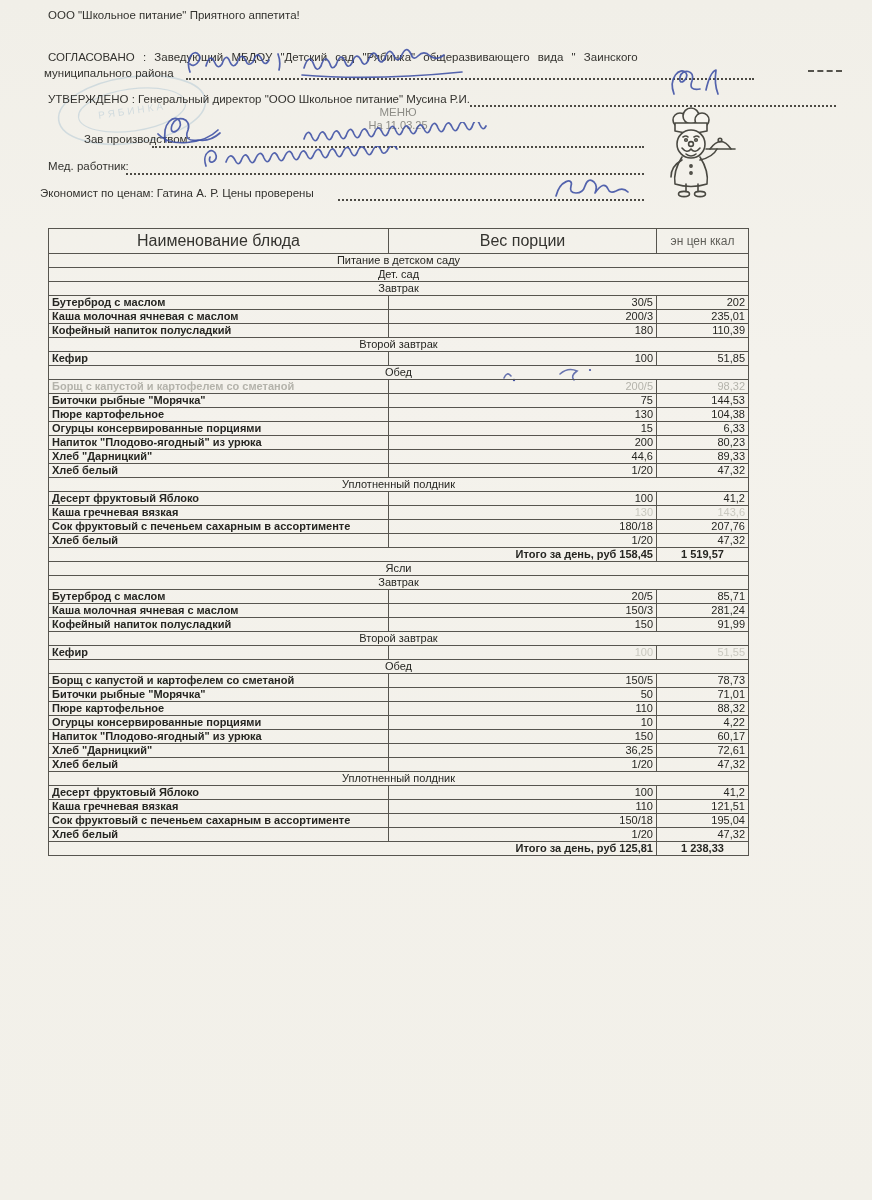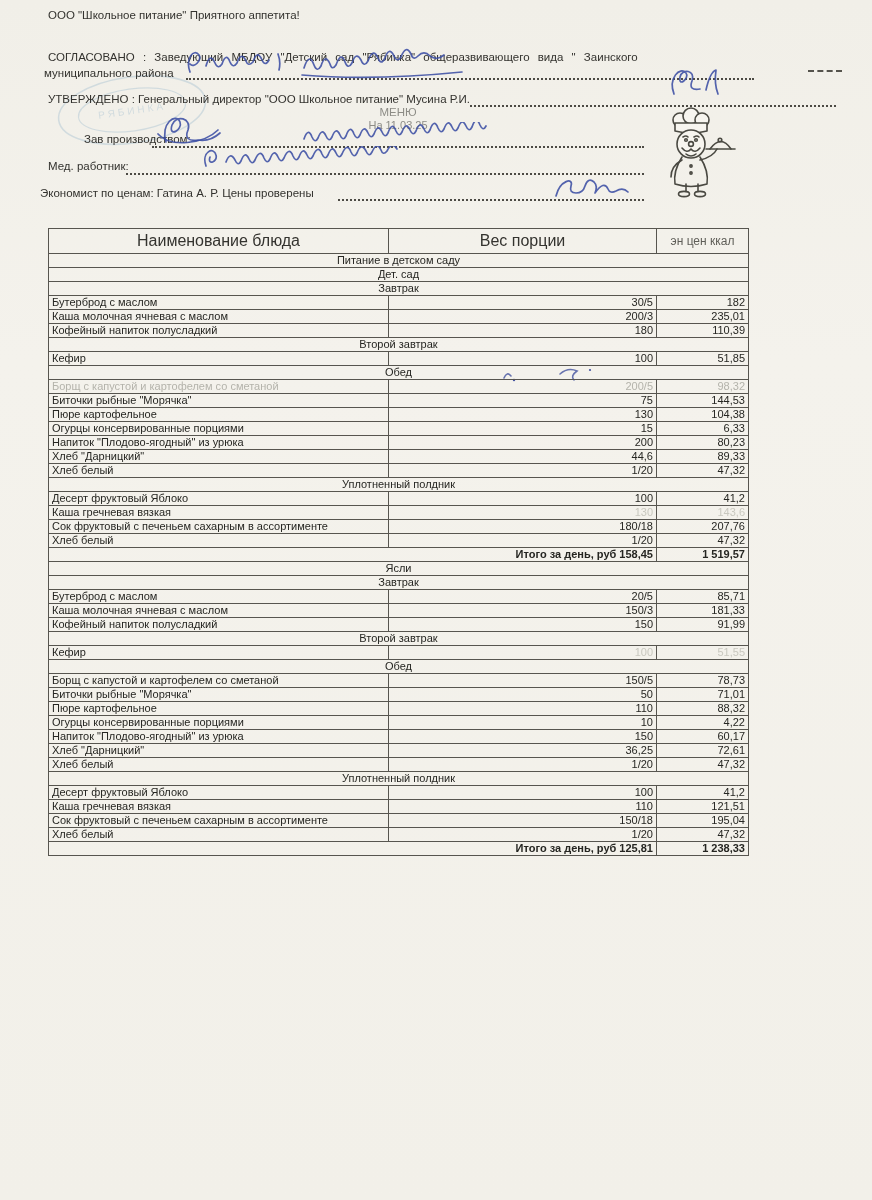--- a/index.html
+++ b/index.html
@@ -14,26 +14,26 @@
   .dotleader { position:absolute; height:0; border-bottom:2px dotted #4c4a44; }
   .dashmark { position:absolute; height:0; border-bottom:2px dashed #55534c; }
 
   table.menu { position:absolute; left:48px; top:228px; width:700px;
                border-collapse:collapse; font-size:11px; color:#262622; table-layout:fixed; }
   table.menu th, table.menu td { border:1px solid #57554f; overflow:hidden; }
   table.menu col.c1 { width:340px; } table.menu col.c2 { width:268px; } table.menu col.c3 { width:92px; }
   table.menu thead th { height:25px; font-weight:normal; text-align:center; font-size:16px; color:#34332f; }
   table.menu thead th.kcal-h { font-size:12px; color:#5f5e58; }
   table.menu tbody td { height:14px; line-height:13px; padding:0 3px; }
-  td.name  { text-align:left;  padding-left:4px; }
+  td.name  { text-align:left;  padding-left:4px;font-weight:bold; }
   td.weight{ text-align:right; padding-right:9px; }
   td.kcal  { text-align:right; padding-right:5px; }
   td.section-cell { text-align:center; }
   td.total-label  { text-align:right; font-weight:bold; padding-right:9px;margin-left:47px; }
-  td.total-val    { text-align:right; font-weight:bold; padding-right:5px; }
+  td.total-val    { text-align:center; font-weight:bold; padding-right:5px; }
   tr.fade-all td { color:#b4b3ab; }
   tr.fade-values td.weight, tr.fade-values td.kcal { color:#c9c8bf; }
 
   .sig { position:absolute; }
   .sig path { stroke:#3c4fa4; fill:none; stroke-width:1.7; stroke-linecap:round; stroke-linejoin:round; opacity:.88; }
   .ink path { stroke:#44529f; fill:none; stroke-width:1.6; stroke-linecap:round; opacity:.8; }
   .stamp { position:absolute; opacity:.28; transform:rotate(-8deg); }
   .chef path, .chef circle, .chef line, .chef ellipse { stroke:#4a4942; stroke-width:1.6; fill:none; stroke-linecap:round; stroke-linejoin:round; }
   .chef .fillw { fill:#f7f5ef; }
 </style>
@@ -144,21 +144,21 @@
         </tr>
         <tr>
           <td class="section-cell" colspan="3">Дет. сад</td>
         </tr>
         <tr>
           <td class="section-cell" colspan="3">Завтрак</td>
         </tr>
         <tr>
           <td class="name">Бутерброд с маслом</td>
           <td class="weight">30/5</td>
-          <td class="kcal">182</td>
+          <td class="kcal">202</td>
         </tr>
         <tr>
           <td class="name">Каша молочная ячневая с маслом</td>
           <td class="weight">200/3</td>
           <td class="kcal">235,01</td>
         </tr>
         <tr>
           <td class="name">Кофейный напиток полусладкий</td>
           <td class="weight">180</td>
           <td class="kcal">110,39</td>
@@ -243,21 +243,21 @@
           <td class="section-cell" colspan="3">Завтрак</td>
         </tr>
         <tr>
           <td class="name">Бутерброд с маслом</td>
           <td class="weight">20/5</td>
           <td class="kcal">85,71</td>
         </tr>
         <tr>
           <td class="name">Каша молочная ячневая с маслом</td>
           <td class="weight">150/3</td>
-          <td class="kcal">181,33</td>
+          <td class="kcal">281,24</td>
         </tr>
         <tr>
           <td class="name">Кофейный напиток полусладкий</td>
           <td class="weight">150</td>
           <td class="kcal">91,99</td>
         </tr>
         <tr>
           <td class="section-cell" colspan="3">Второй завтрак</td>
         </tr>
         <tr class="fade-values">

